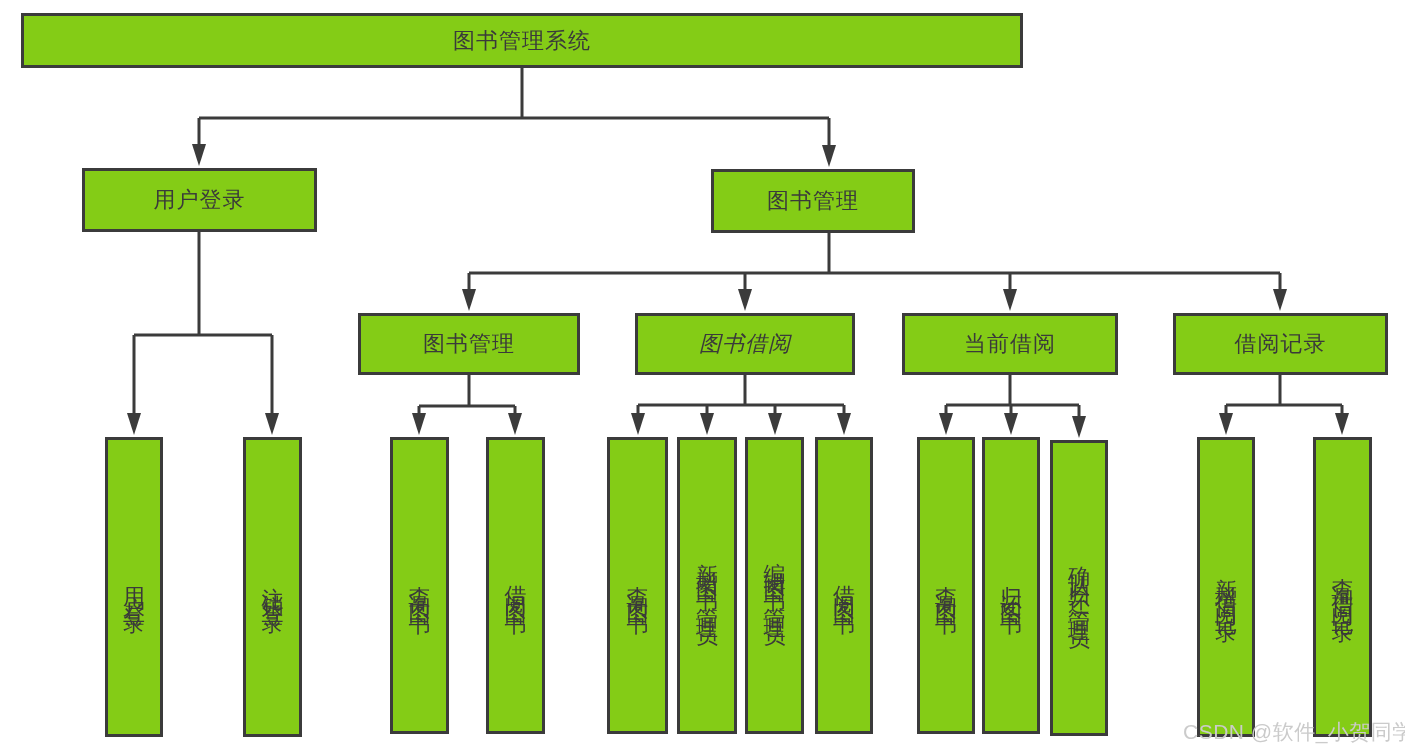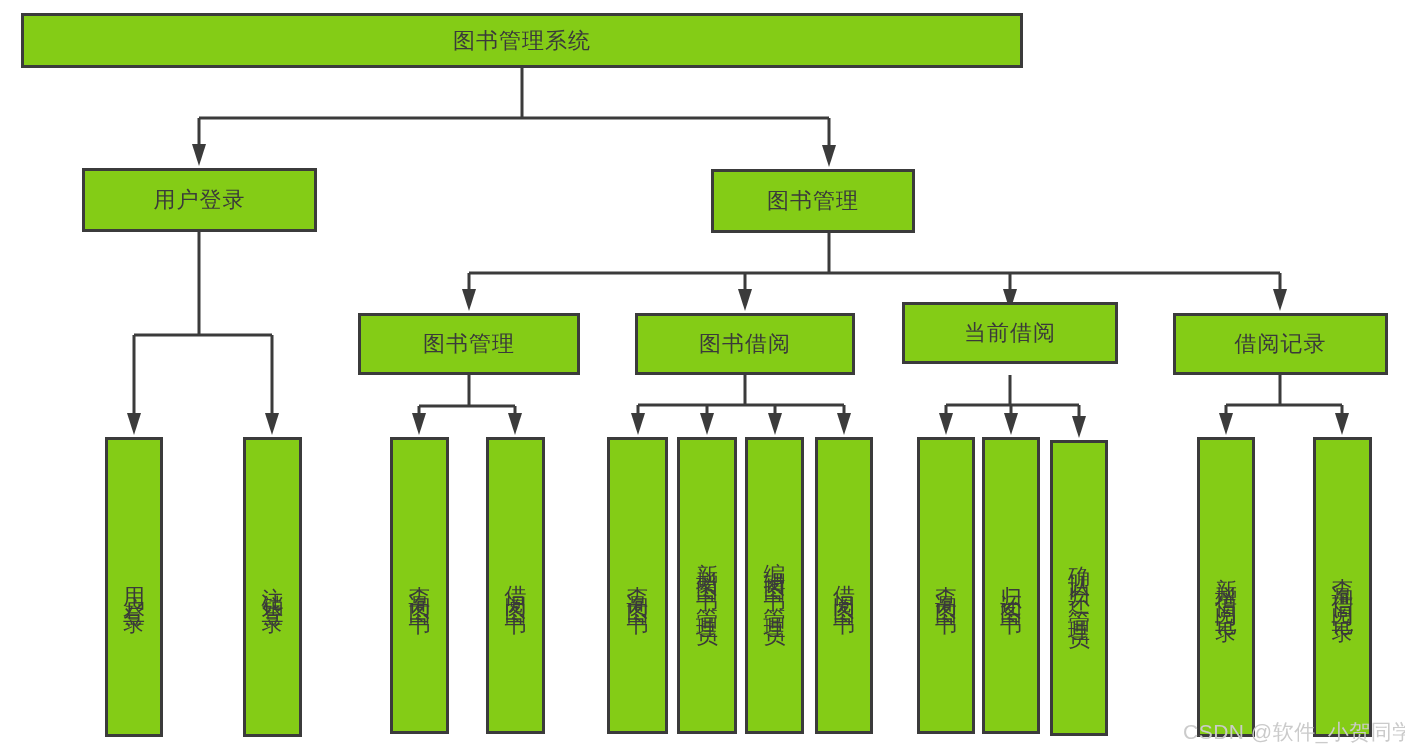--- a/index.html
+++ b/index.html
@@ -94,24 +94,24 @@
   <div class="box" style="left:82px;top:168px;width:235px;height:64px;">
     <span class="label">用户登录</span>
   </div>
   <div class="box" style="left:711px;top:169px;width:204px;height:64px;">
     <span class="label">图书管理</span>
   </div>
 
   <div class="box" style="left:358px;top:313px;width:222px;height:62px;">
     <span class="label">图书管理</span>
   </div>
-  <div class="box" style="left:635px;top:313px;width:220px;height:62px;">
+  <div class="box" style="left:635px;top:313px;width:220px;height:62px;font-style:italic;">
     <span class="label">图书借阅</span>
   </div>
-  <div class="box" style="left:902px;top:302px;width:216px;height:62px;">
+  <div class="box" style="left:902px;top:313px;width:216px;height:62px;">
     <span class="label">当前借阅</span>
   </div>
   <div class="box" style="left:1173px;top:313px;width:215px;height:62px;">
     <span class="label">借阅记录</span>
   </div>
 
   <div class="box vbox" style="left:105px;top:437px;width:58px;height:300px;">
     <span class="label">用户登录</span>
   </div>
   <div class="box vbox" style="left:243px;top:437px;width:59px;height:300px;">

